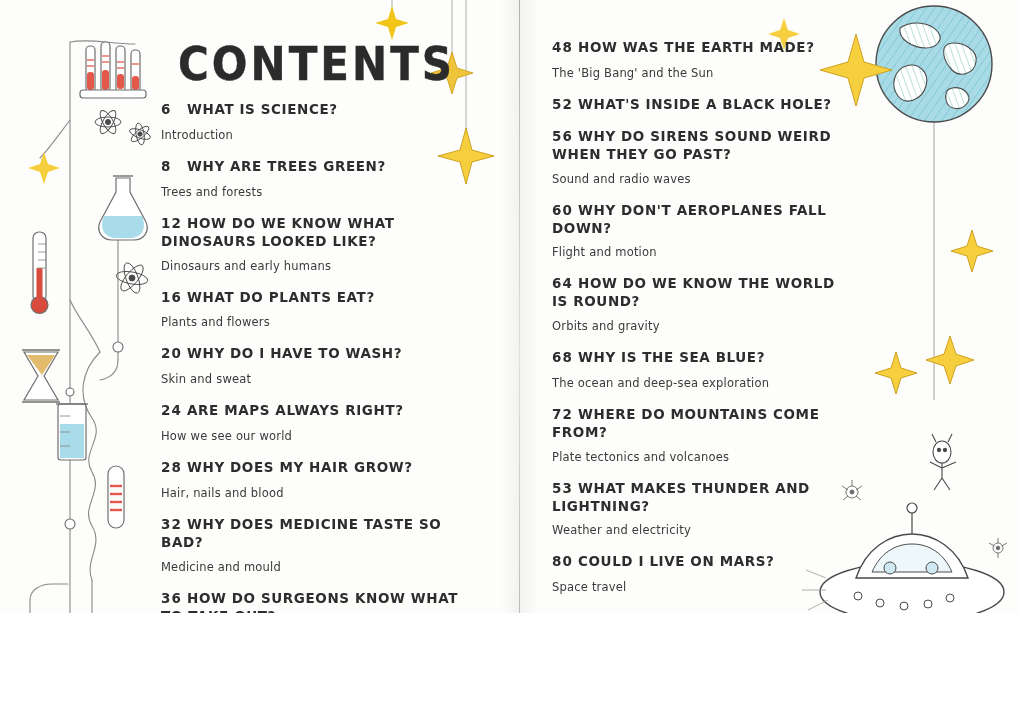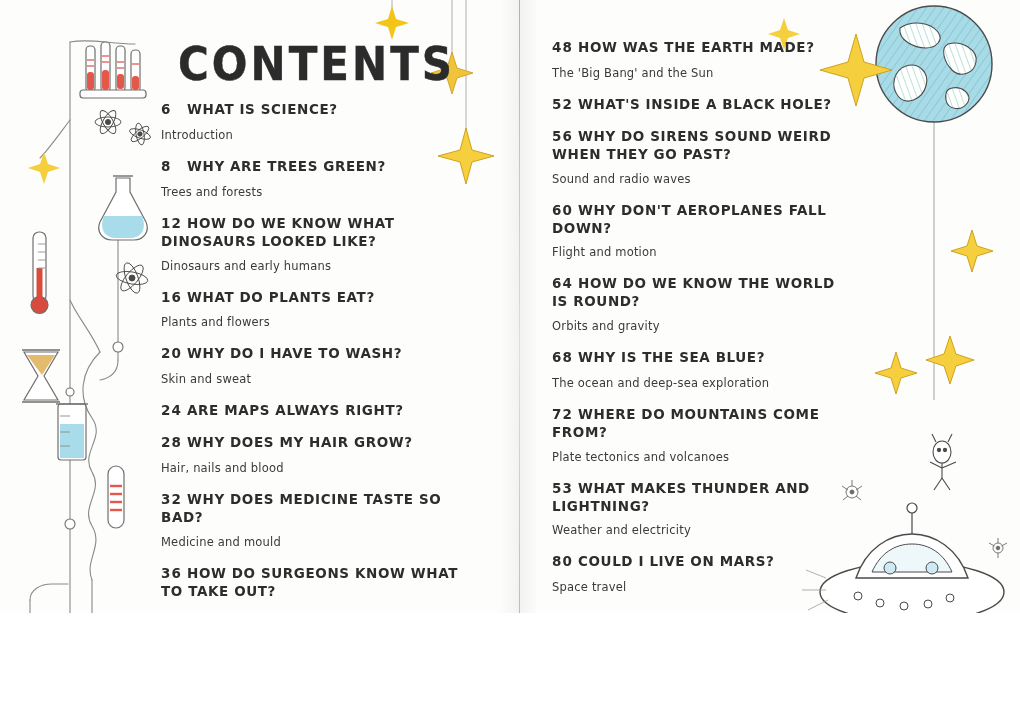--- a/index.html
+++ b/index.html
@@ -357,20 +357,21 @@
       <div class="entry">
         <div class="entry-title"><span class="pg">16</span><span>WHAT DO PLANTS EAT?</span></div>
         <div class="entry-sub">Plants and flowers</div>
       </div>
       <div class="entry">
         <div class="entry-title"><span class="pg">20</span><span>WHY DO I HAVE TO WASH?</span></div>
         <div class="entry-sub">Skin and sweat</div>
       </div>
       <div class="entry">
         <div class="entry-title"><span class="pg">24</span><span>ARE MAPS ALWAYS RIGHT?</span></div>
+        <div class="entry-sub">How we see our world</div>
       </div>
       <div class="entry">
         <div class="entry-title"><span class="pg">28</span><span>WHY DOES MY HAIR GROW?</span></div>
         <div class="entry-sub">Hair, nails and blood</div>
       </div>
       <div class="entry">
         <div class="entry-title"><span class="pg">32</span><span>WHY DOES MEDICINE TASTE SO BAD?</span></div>
         <div class="entry-sub">Medicine and mould</div>
       </div>
       <div class="entry">

